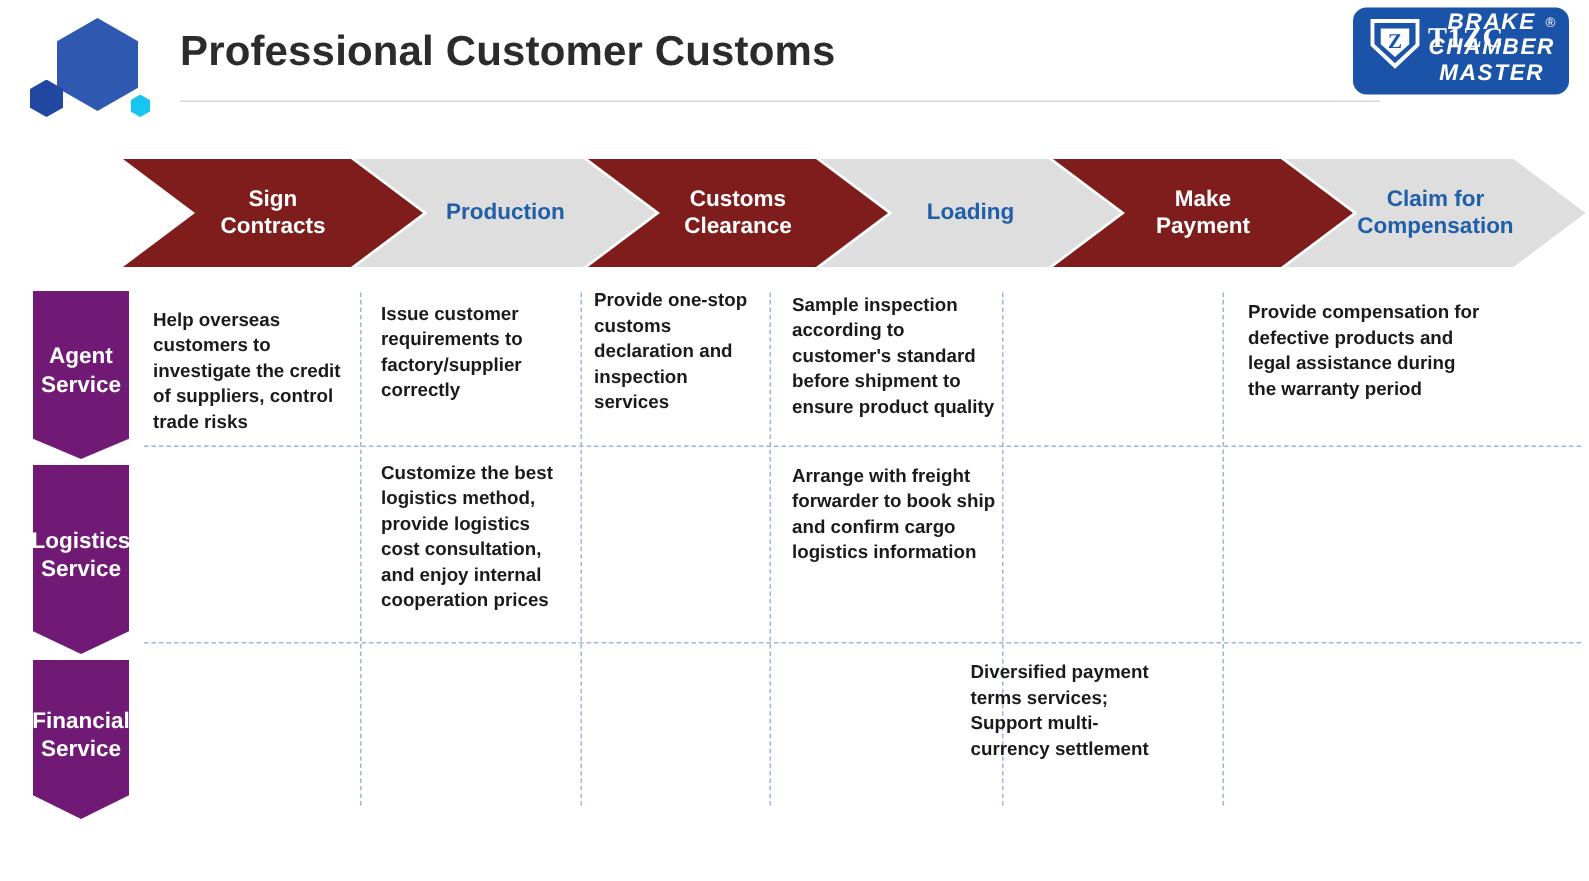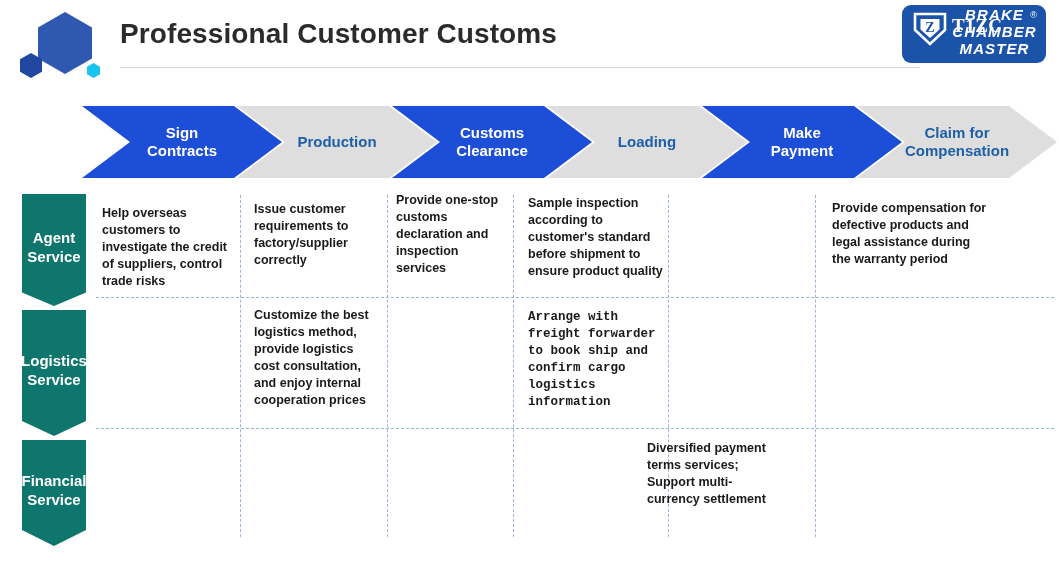--- a/index.html
+++ b/index.html
@@ -138,35 +138,35 @@
     height: 72px;
     display: flex;
     align-items: center;
     justify-content: center;
     text-align: center;
     font-size: 15px;
     font-weight: bold;
     line-height: 18px;
     clip-path: polygon(0% 0%, 76% 0%, 100% 50%, 76% 100%, 0% 100%, 24% 50%);
   }
-  .chev.blue { background: #1d4ed8; color: #ffffff; }
+  .chev.blue { background: #7f1d1d; color: #ffffff; }
   .chev.grey { background: #dedede; color: #1e5fa8; }
   .chev .lbl { padding: 0 4px; }
 
   
   .bars {
     position: absolute;
     left: 22px;
     top: 194px;
   }
   .bar {
     position: absolute;
     left: 0;
     width: 64px;
-    background: #0f766e;
+    background: #701a75;
     display: flex;
     align-items: center;
     justify-content: center;
     text-align: center;
     color: #ffffff;
     font-size: 15px;
     font-weight: bold;
     line-height: 19px;
   }
   .bar.notch {
@@ -279,21 +279,21 @@
     <div class="cell" style="left:6px; top:16px; width:128px;">Help overseas customers to investigate the credit of suppliers, control trade risks</div>
     <div class="cell" style="left:158px; top:12px; width:128px;">Issue customer requirements to factory/supplier correctly</div>
     <div class="cell" style="left:300px; top:3px; width:112px;">Provide one-stop customs declaration and inspection services</div>
     <div class="cell" style="left:432px; top:6px; width:136px;">Sample inspection according to customer's standard before shipment to ensure product quality</div>
     <div class="cell" style="left:728px; top:16px; width:130px;"></div>
     <div class="cell" style="left:736px; top:11px; width:160px;">Provide compensation for defective products and legal assistance during the warranty period</div>
 
     <div class="cell" style="left:6px; top:124px; width:128px;"></div>
     <div class="cell" style="left:158px; top:118px; width:128px;">Customize the best logistics method, provide logistics cost consultation, and enjoy internal cooperation prices</div>
     <div class="cell" style="left:300px; top:124px; width:112px;"></div>
-    <div class="cell" style="left:432px; top:120px; width:136px;font-family:Liberation Mono, monospace;">Arrange with freight forwarder to book ship and confirm cargo logistics information</div>
+    <div class="cell" style="left:432px; top:120px; width:136px;">Arrange with freight forwarder to book ship and confirm cargo logistics information</div>
     <div class="cell" style="left:582px; top:124px; width:130px;"></div>
     <div class="cell" style="left:736px; top:124px; width:160px;"></div>
 
     <div class="cell" style="left:6px; top:252px; width:128px;"></div>
     <div class="cell" style="left:158px; top:252px; width:128px;"></div>
     <div class="cell" style="left:300px; top:252px; width:112px;"></div>
     <div class="cell" style="left:432px; top:252px; width:136px;"></div>
     <div class="cell" style="left:551px; top:251px; width:132px;">Diversified payment terms services; Support multi-currency settlement</div>
     <div class="cell" style="left:736px; top:252px; width:160px;"></div>
   </div>

